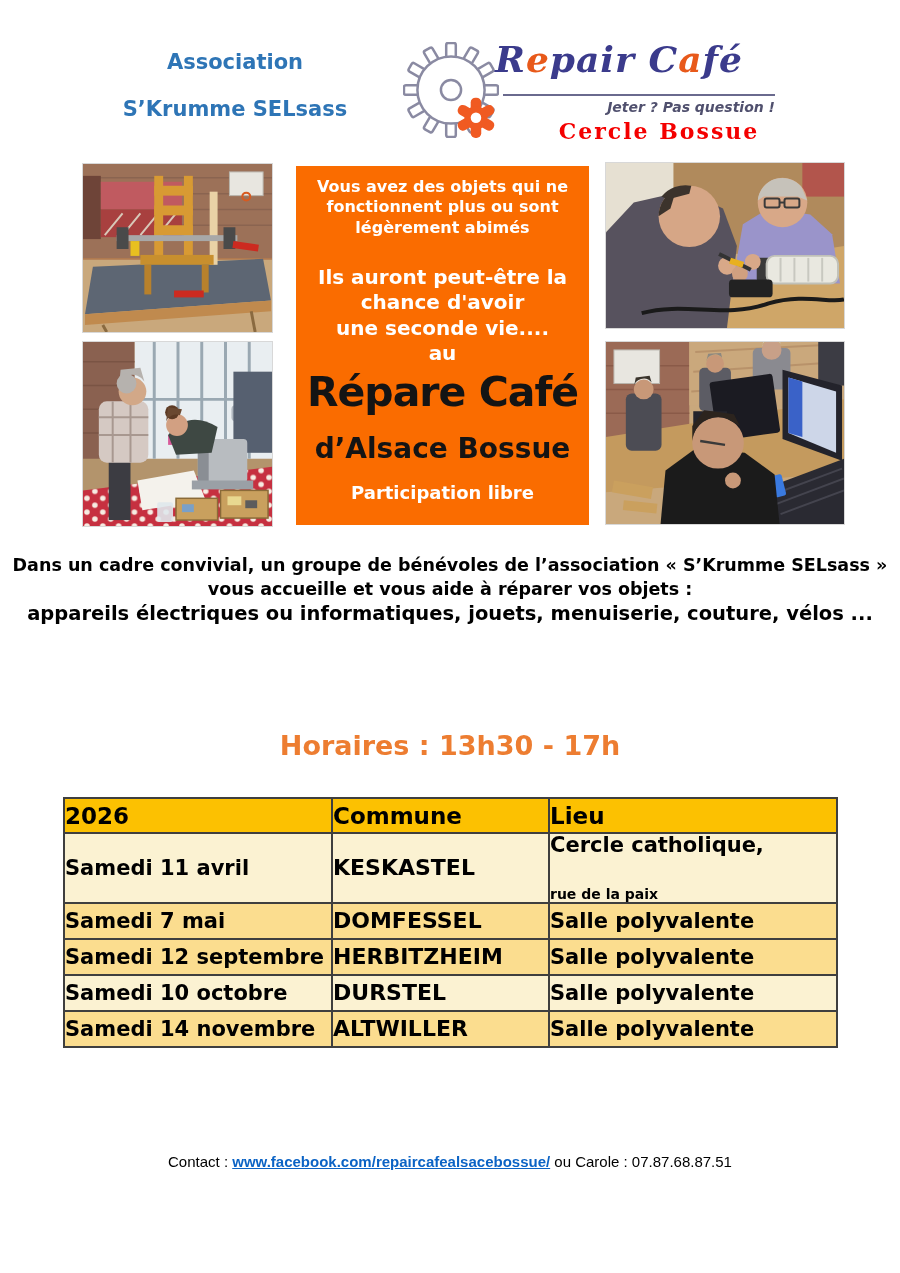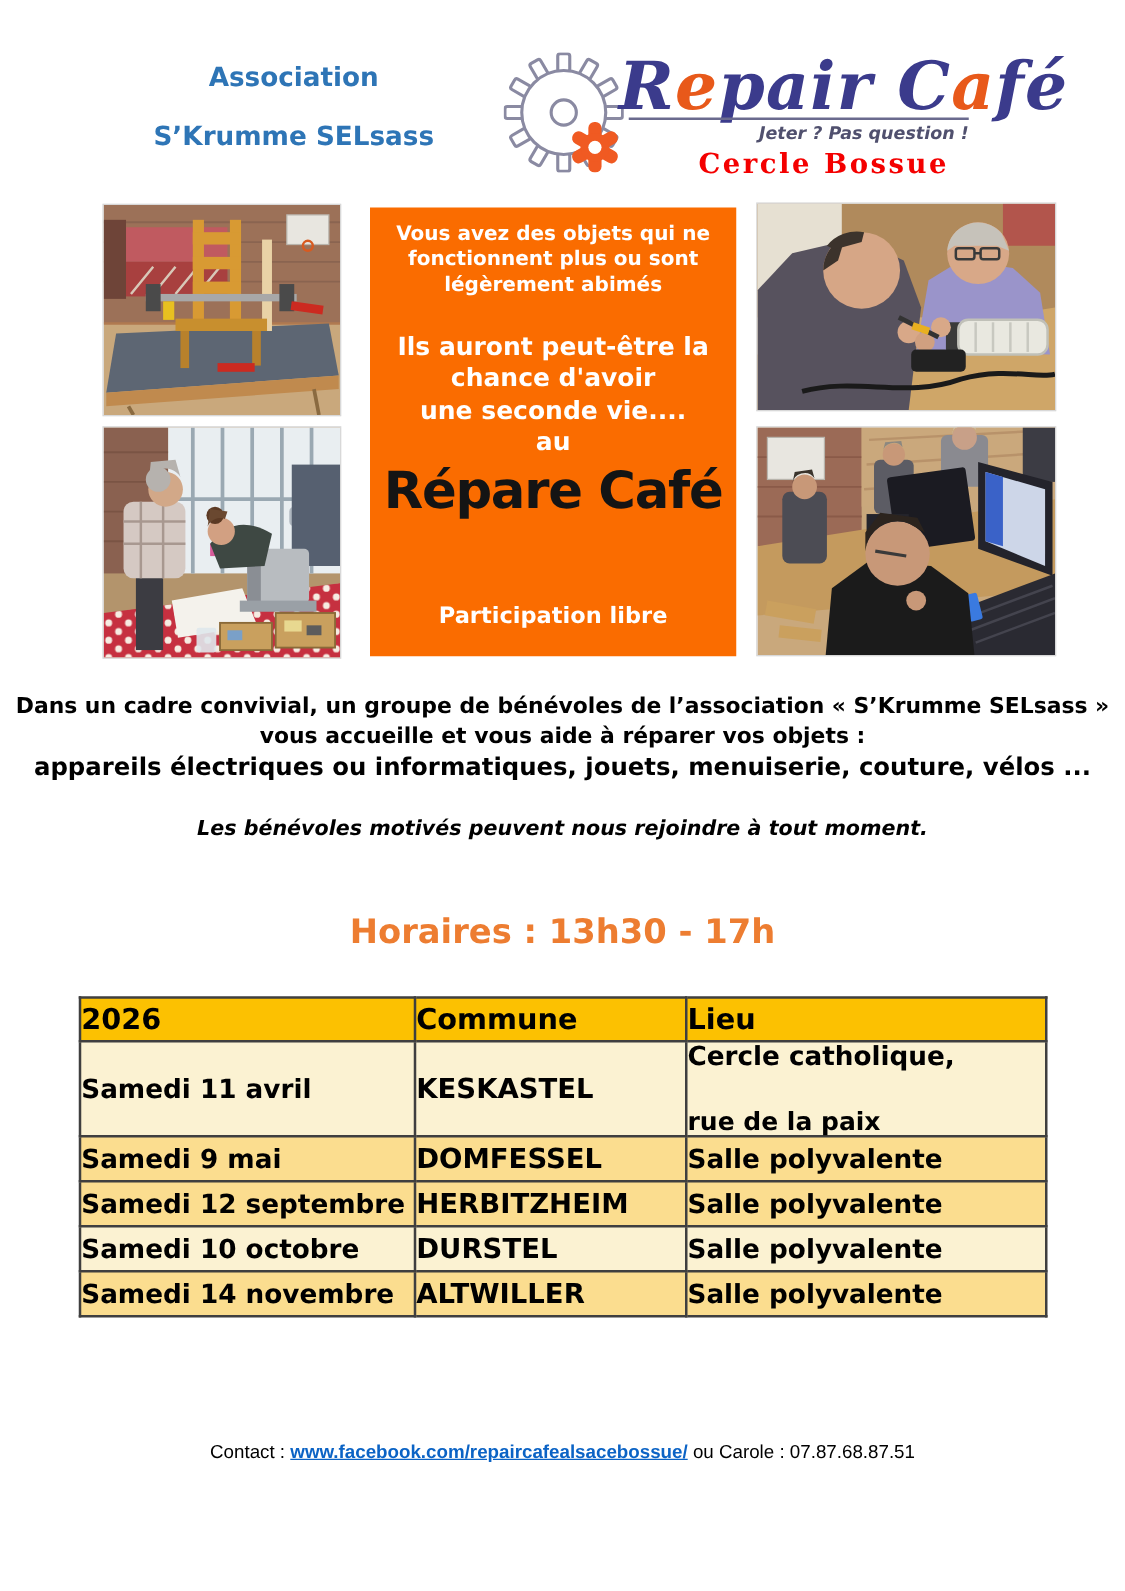--- a/index.html
+++ b/index.html
@@ -9,21 +9,21 @@
   
   .assoc{position:absolute;left:120px;top:50px;width:230px;text-align:center;
          color:var(--blue);font-weight:bold;}
   .assoc-l1{font-size:21px;}
   .assoc-l2{margin-top:23px;font-size:21px;}
 
   .logo{position:absolute;left:403px;top:38px;width:380px;height:125px;}
   .gear{position:absolute;left:0;top:4px;width:96px;height:96px;}
   .brand{position:absolute;left:92px;top:0px;width:288px;height:68px;
          font-family:"DejaVu Serif","Liberation Serif",serif;font-style:italic;font-weight:bold;
-         font-size:53px;color:var(--navy);white-space:nowrap;letter-spacing:1px;}
+         font-size:36px;color:var(--navy);white-space:nowrap;letter-spacing:1px;}
   .logo-rule{position:absolute;left:100px;top:56px;width:272px;height:2px;background:#6a6a8e;}
   .tagline{position:absolute;left:100px;top:61px;width:272px;text-align:right;
            font-style:italic;font-weight:bold;font-size:14px;color:var(--tagline);}
   .region{position:absolute;left:140px;top:80px;width:232px;text-align:center;
           font-weight:bold;font-size:22px;letter-spacing:2px;color:var(--red);
           font-family:"DejaVu Serif","Liberation Serif",serif;}
 
   
   .photo{position:absolute;border:1px solid #d8d8d8;box-sizing:border-box;background:#eee;}
   .photo svg{display:block;width:100%;height:100%;}
@@ -50,21 +50,21 @@
   .sched th,.sched td{border:2px solid var(--border);text-align:left;vertical-align:middle;
          font-weight:bold;color:#000;padding:0;}
   .sched th{height:33px;background:var(--gold);font-size:23px;}
   .sched tr.light td{background:var(--rowlight);}
   .sched tr.dark td{background:var(--rowdark);}
   .sched tr.tall{height:64px;}
   .sched tr.norm{height:36px;}
   td.c-date{font-size:21px;}
   td.c-commune{font-size:22px;}
   td.c-lieu{font-size:21px;line-height:1.05;}
-  .lieu-sub{font-size:20px;font-weight:bold;margin-top:31px;}
+  .lieu-sub{font-size:14px;font-weight:bold;margin-top:31px;}
 
   
   .contact{position:absolute;top:1153px;left:0;right:0;text-align:center;font-size:15px;
            color:#000;font-family:"Liberation Sans",sans-serif;}
   .contact a{color:var(--link);font-weight:bold;text-decoration:underline;}
 </style>
 </head>
 <body>
 
 <div class="page">
@@ -295,27 +295,27 @@
       <circle cx="128" cy="140" r="8" fill="#c89878"></circle>
       <rect x="8" y="140" width="40" height="12" fill="#caa05e" transform="rotate(10 8 140)"></rect>
       <rect x="18" y="160" width="34" height="10" fill="#caa05e" transform="rotate(6 18 160)"></rect>
     </svg>
   </div>
 
   <div class="orange-box">
     <div class="ob ob-intro">Vous avez des objets qui ne<br>fonctionnent plus ou sont<br>légèrement abimés</div>
     <div class="ob ob-maybe">Ils auront peut-être la<br>chance d'avoir<br>une seconde vie....<br>au</div>
     <div class="ob ob-title">Répare Café</div>
+    <div class="ob ob-sub">d’Alsace Bossue</div>
     <div class="ob ob-foot">Participation libre</div>
   </div>
 
   <div class="bodyline bl1">Dans un cadre convivial, un groupe de bénévoles de l’association « S’Krumme SELsass »</div>
   <div class="bodyline bl2">vous accueille et vous aide à réparer vos objets :</div>
   <div class="bodyline bl3">appareils électriques ou informatiques, jouets, menuiserie, couture, vélos ...</div>
-  <div class="bodyline blv">Les bénévoles motivés peuvent nous rejoindre à tout moment.</div>
   <div class="bodyline hours">Horaires : 13h30 - 17h</div>
 
   <table class="sched">
     <colgroup>
         <col style="width:268px">
         <col style="width:217px">
         <col style="width:288px">
       </colgroup>
     <thead>
       <tr>
@@ -324,21 +324,21 @@
         <th>Lieu</th>
       </tr>
     </thead>
     <tbody>
         <tr class="light tall">
           <td class="c-date">Samedi 11 avril</td>
           <td class="c-commune">KESKASTEL</td>
           <td class="c-lieu">Cercle catholique,<div class="lieu-sub">rue de la paix</div></td>
         </tr>
         <tr class="dark norm">
-          <td class="c-date">Samedi 9 mai</td>
+          <td class="c-date">Samedi 7 mai</td>
           <td class="c-commune">DOMFESSEL</td>
           <td class="c-lieu">Salle polyvalente</td>
         </tr>
         <tr class="dark norm">
           <td class="c-date">Samedi 12 septembre</td>
           <td class="c-commune">HERBITZHEIM</td>
           <td class="c-lieu">Salle polyvalente</td>
         </tr>
         <tr class="light norm">
           <td class="c-date">Samedi 10 octobre</td>

